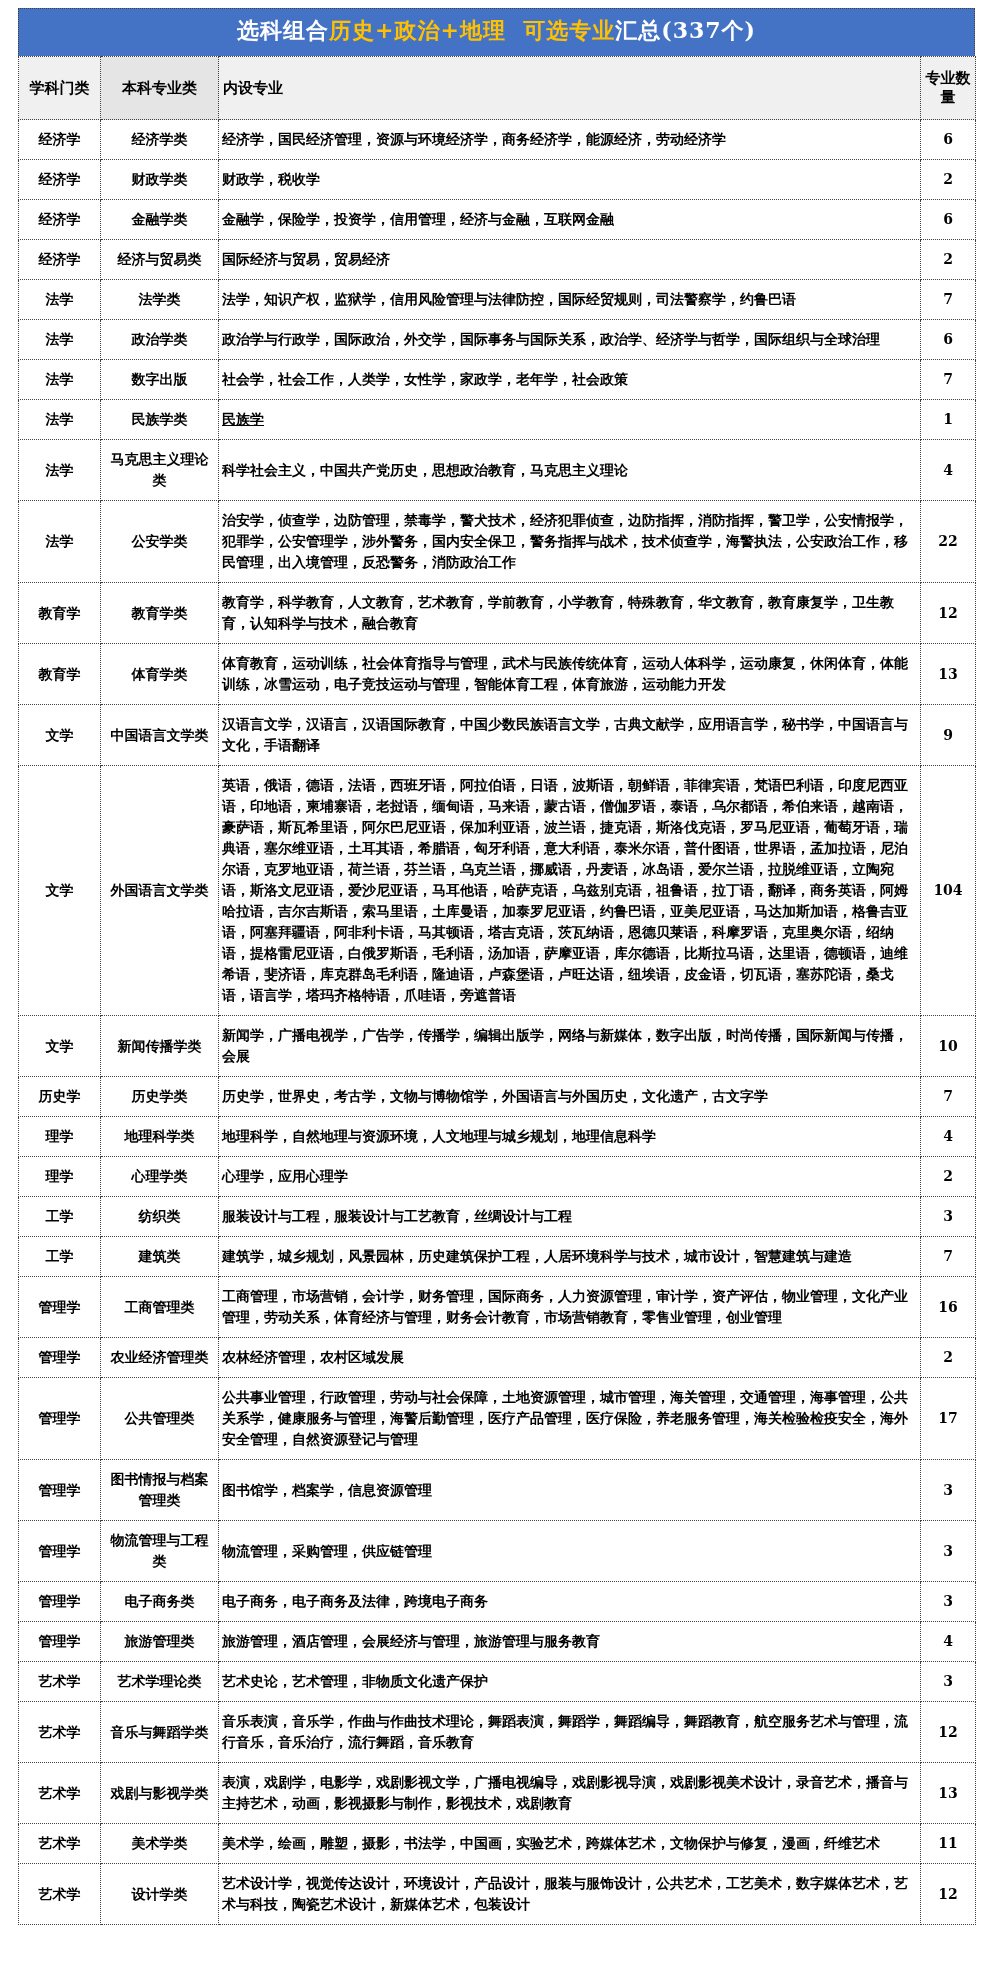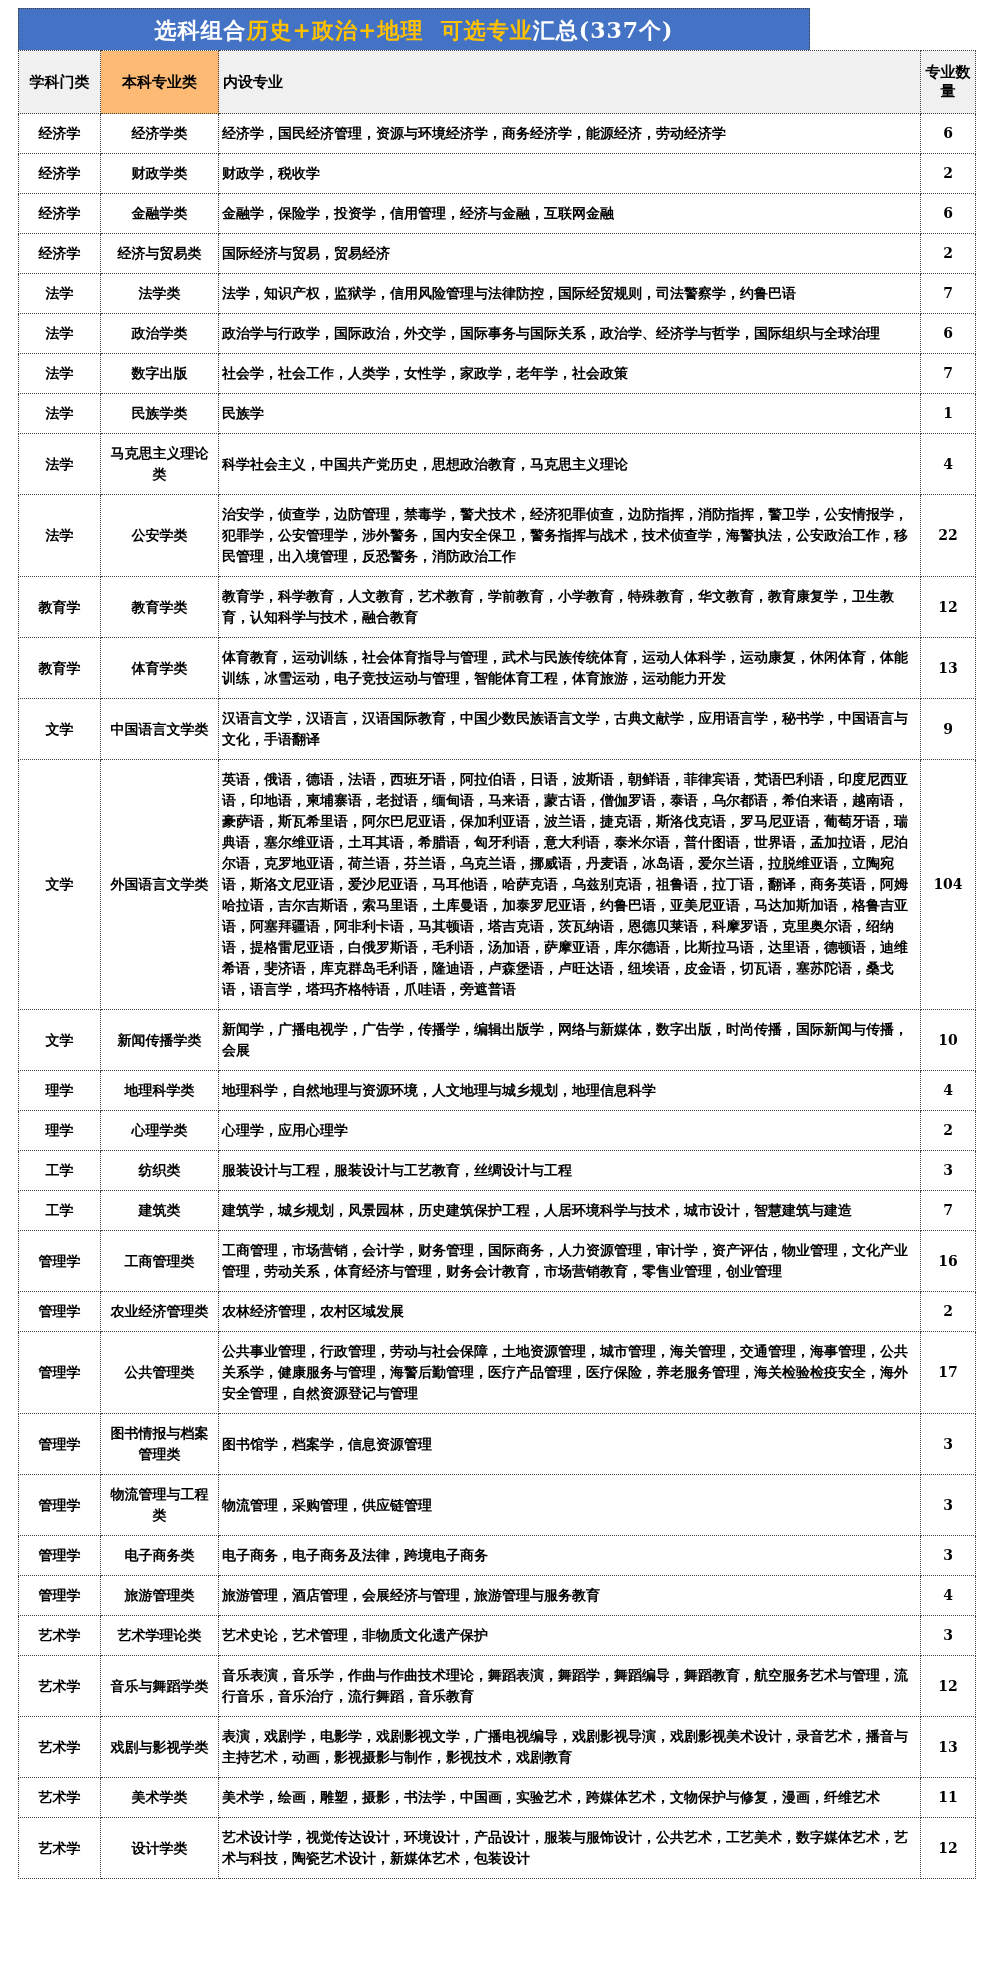--- a/index.html
+++ b/index.html
@@ -7,26 +7,26 @@
   body {
     width: 992px;
     font-family: "DejaVu Sans", sans-serif;
     color: #000;
   }
   .page {
     width: 992px;
     padding: 8px 17px 10px 18px;
   }
   .title-bar {
-    width: 792px;
+    width: 957px;
     background: #4472C4;
     border: 1px dotted #404040;
     border-bottom: none;
     text-align: center;
-    padding: 7px 0 4px 0;
+    padding: 7px 0 10px 0;
   }
   .title-bar .seg {
     font-family: "DejaVu Serif", serif;
     font-weight: bold;
     font-size: 22px;
     letter-spacing: 1px;
     white-space: pre;
   }
   table.majors {
     width: 957px;
@@ -74,21 +74,21 @@
   <table class="majors">
     <colgroup>
       <col class="c1">
         <col class="c2">
         <col class="c3">
         <col class="c4">
     </colgroup>
     <thead>
       <tr>
         <th class="col-category" style="border-color: rgb(64, 64, 64); background: rgb(240, 240, 240);">学科门类</th>
-        <th class="col-class" style="border-color: rgb(64, 64, 64); background: #fdba74;">本科专业类</th>
+        <th class="col-class" style="border-color: rgb(64, 64, 64); background: #e5e5e5;">本科专业类</th>
         <th class="col-majors" style="border-color: rgb(64, 64, 64); background: rgb(240, 240, 240);">内设专业</th>
         <th class="col-count" style="border-color: rgb(64, 64, 64); background: rgb(240, 240, 240);">专业数量</th>
       </tr>
     </thead>
     <tbody>
         <tr>
           <td class="col-category" style="border-color: rgb(64, 64, 64);">经济学</td>
           <td class="col-class" style="border-color: rgb(64, 64, 64);">经济学类</td>
           <td class="col-majors" style="border-color: rgb(64, 64, 64);">经济学，国民经济管理，资源与环境经济学，商务经济学，能源经济，劳动经济学</td>
           <td class="col-count" style="border-color: rgb(64, 64, 64);">6</td>
@@ -125,21 +125,21 @@
         </tr>
         <tr>
           <td class="col-category" style="border-color: rgb(64, 64, 64);">法学</td>
           <td class="col-class" style="border-color: rgb(64, 64, 64);">数字出版</td>
           <td class="col-majors" style="border-color: rgb(64, 64, 64);">社会学，社会工作，人类学，女性学，家政学，老年学，社会政策</td>
           <td class="col-count" style="border-color: rgb(64, 64, 64);">7</td>
         </tr>
         <tr>
           <td class="col-category" style="border-color: rgb(64, 64, 64);">法学</td>
           <td class="col-class" style="border-color: rgb(64, 64, 64);">民族学类</td>
-          <td class="col-majors" style="border-color: rgb(64, 64, 64);">民族学</td>
+          <td class="col-majors" style="border-color: rgb(64, 64, 64); text-decoration: underline;">民族学</td>
           <td class="col-count" style="border-color: rgb(64, 64, 64);">1</td>
         </tr>
         <tr>
           <td class="col-category" style="border-color: rgb(64, 64, 64);">法学</td>
           <td class="col-class" style="border-color: rgb(64, 64, 64);">马克思主义理论类</td>
           <td class="col-majors" style="border-color: rgb(64, 64, 64);">科学社会主义，中国共产党历史，思想政治教育，马克思主义理论</td>
           <td class="col-count" style="border-color: rgb(64, 64, 64);">4</td>
         </tr>
         <tr>
           <td class="col-category" style="border-color: rgb(64, 64, 64);">法学</td>
@@ -171,20 +171,26 @@
           <td class="col-majors" style="border-color: rgb(64, 64, 64);">英语，俄语，德语，法语，西班牙语，阿拉伯语，日语，波斯语，朝鲜语，菲律宾语，梵语巴利语，印度尼西亚语，印地语，柬埔寨语，老挝语，缅甸语，马来语，蒙古语，僧伽罗语，泰语，乌尔都语，希伯来语，越南语，豪萨语，斯瓦希里语，阿尔巴尼亚语，保加利亚语，波兰语，捷克语，斯洛伐克语，罗马尼亚语，葡萄牙语，瑞典语，塞尔维亚语，土耳其语，希腊语，匈牙利语，意大利语，泰米尔语，普什图语，世界语，孟加拉语，尼泊尔语，克罗地亚语，荷兰语，芬兰语，乌克兰语，挪威语，丹麦语，冰岛语，爱尔兰语，拉脱维亚语，立陶宛语，斯洛文尼亚语，爱沙尼亚语，马耳他语，哈萨克语，乌兹别克语，祖鲁语，拉丁语，翻译，商务英语，阿姆哈拉语，吉尔吉斯语，索马里语，土库曼语，加泰罗尼亚语，约鲁巴语，亚美尼亚语，马达加斯加语，格鲁吉亚语，阿塞拜疆语，阿非利卡语，马其顿语，塔吉克语，茨瓦纳语，恩德贝莱语，科摩罗语，克里奥尔语，绍纳语，提格雷尼亚语，白俄罗斯语，毛利语，汤加语，萨摩亚语，库尔德语，比斯拉马语，达里语，德顿语，迪维希语，斐济语，库克群岛毛利语，隆迪语，卢森堡语，卢旺达语，纽埃语，皮金语，切瓦语，塞苏陀语，桑戈语，语言学，塔玛齐格特语，爪哇语，旁遮普语</td>
           <td class="col-count" style="border-color: rgb(64, 64, 64);">104</td>
         </tr>
         <tr>
           <td class="col-category" style="border-color: rgb(64, 64, 64);">文学</td>
           <td class="col-class" style="border-color: rgb(64, 64, 64);">新闻传播学类</td>
           <td class="col-majors" style="border-color: rgb(64, 64, 64);">新闻学，广播电视学，广告学，传播学，编辑出版学，网络与新媒体，数字出版，时尚传播，国际新闻与传播，会展</td>
           <td class="col-count" style="border-color: rgb(64, 64, 64);">10</td>
         </tr>
         <tr>
+          <td class="col-category" style="border-color: rgb(64, 64, 64);">历史学</td>
+          <td class="col-class" style="border-color: rgb(64, 64, 64);">历史学类</td>
+          <td class="col-majors" style="border-color: rgb(64, 64, 64);">历史学，世界史，考古学，文物与博物馆学，外国语言与外国历史，文化遗产，古文字学</td>
+          <td class="col-count" style="border-color: rgb(64, 64, 64);">7</td>
+        </tr>
+        <tr>
           <td class="col-category" style="border-color: rgb(64, 64, 64);">理学</td>
           <td class="col-class" style="border-color: rgb(64, 64, 64);">地理科学类</td>
           <td class="col-majors" style="border-color: rgb(64, 64, 64);">地理科学，自然地理与资源环境，人文地理与城乡规划，地理信息科学</td>
           <td class="col-count" style="border-color: rgb(64, 64, 64);">4</td>
         </tr>
         <tr>
           <td class="col-category" style="border-color: rgb(64, 64, 64);">理学</td>
           <td class="col-class" style="border-color: rgb(64, 64, 64);">心理学类</td>
           <td class="col-majors" style="border-color: rgb(64, 64, 64);">心理学，应用心理学</td>
           <td class="col-count" style="border-color: rgb(64, 64, 64);">2</td>

